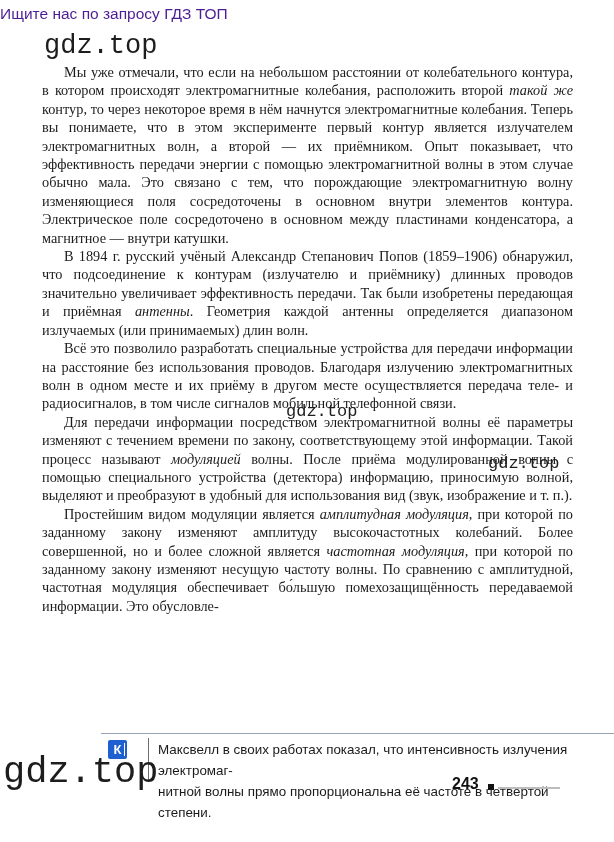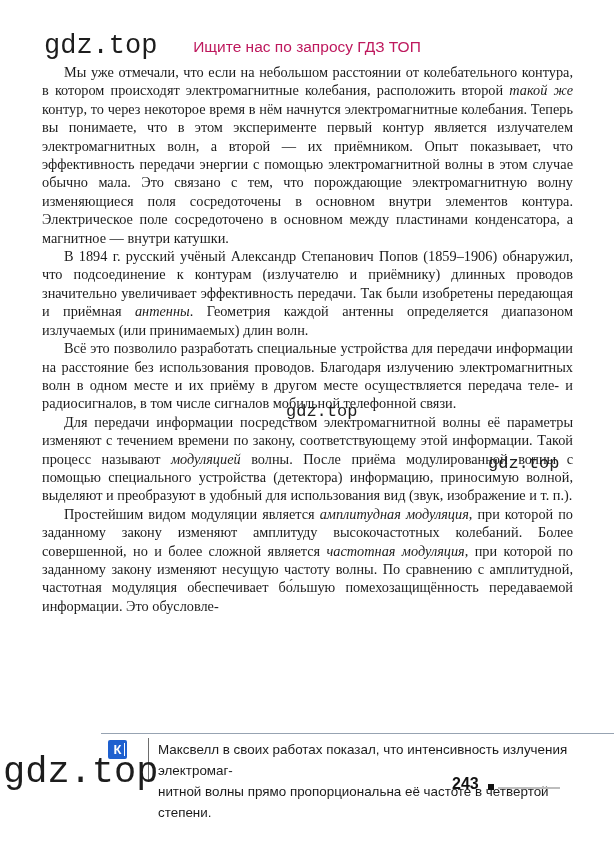--- a/index.html
+++ b/index.html
@@ -2,24 +2,23 @@
 <html><head>
 <meta charset="utf-8">
 <style>
   html,body{margin:0;padding:0;background:#e8e8e8;}
   .page{
     position:relative;width:614px;height:842px;background:#ffffff;
     margin:0 auto;overflow:hidden;
     font-family:"Liberation Serif",serif;color:#1b1b1b;
   }
   .promo{
-    position:absolute;top:5px;left:0;right:0;text-align:center;
+    position:absolute;top:5px;left:0;right:0;text-align:left;
     font-family:"Liberation Sans",sans-serif;font-size:15.5px;font-weight:500;
-    color:#be185d;
-    margin-top:33px;
+    color:#4c1d95;
   }
   .wm{
     font-family:Liberation Mono, monospace;color:#1d1d1d;white-space:nowrap;
   }
   .wm-top{position:absolute;top:31px;left:44px;font-size:27px;}
   .wm-inline1{position:absolute;top:402px;left:286px;font-size:17px;}
   .wm-inline2{position:absolute;top:454px;left:488px;font-size:17px;}
   .wm-bottom{position:absolute;top:751px;left:3px;font-size:37px;}
   .body-text{
     position:absolute;top:63px;left:42px;width:531px;

